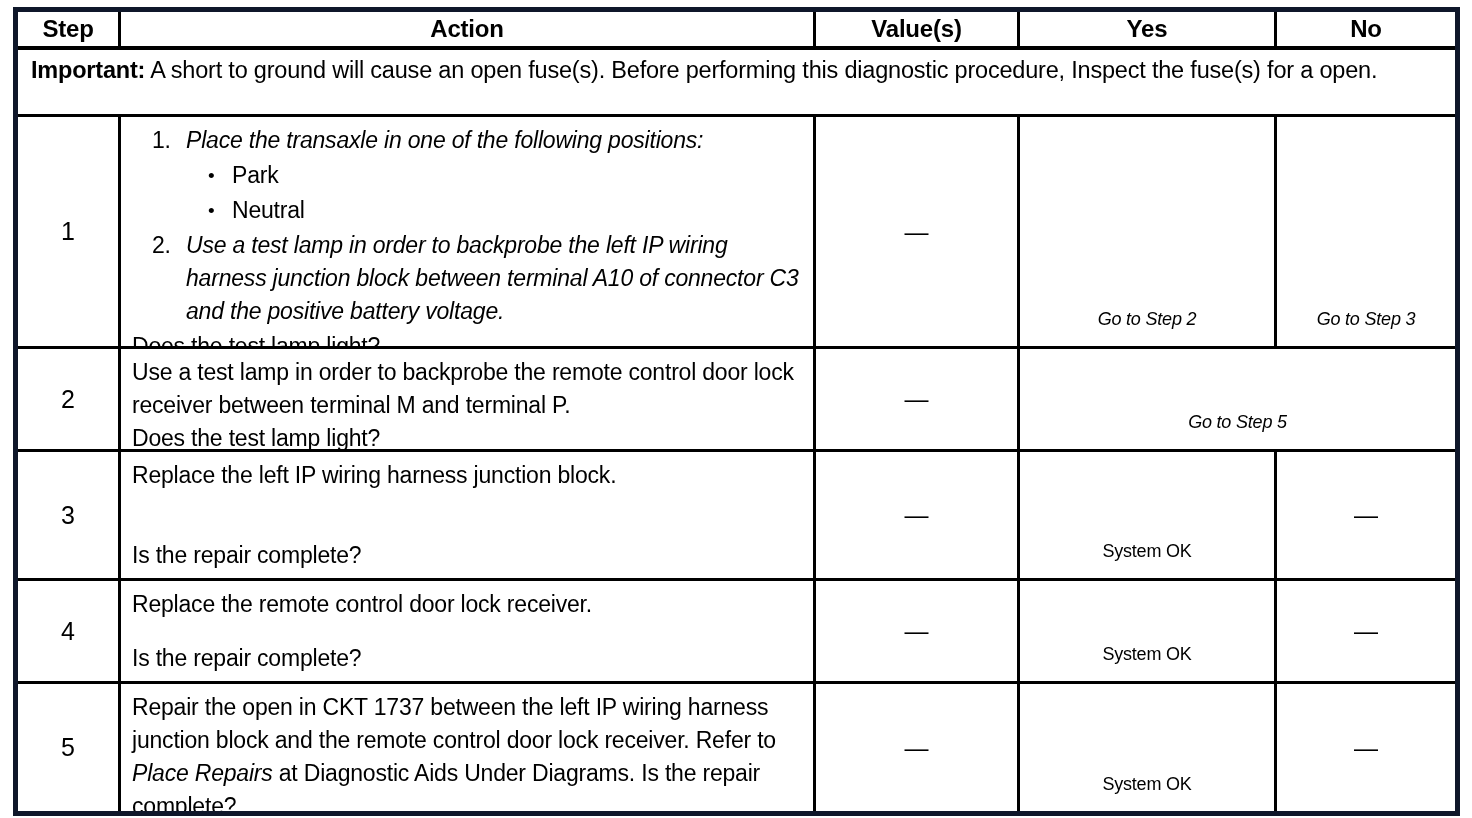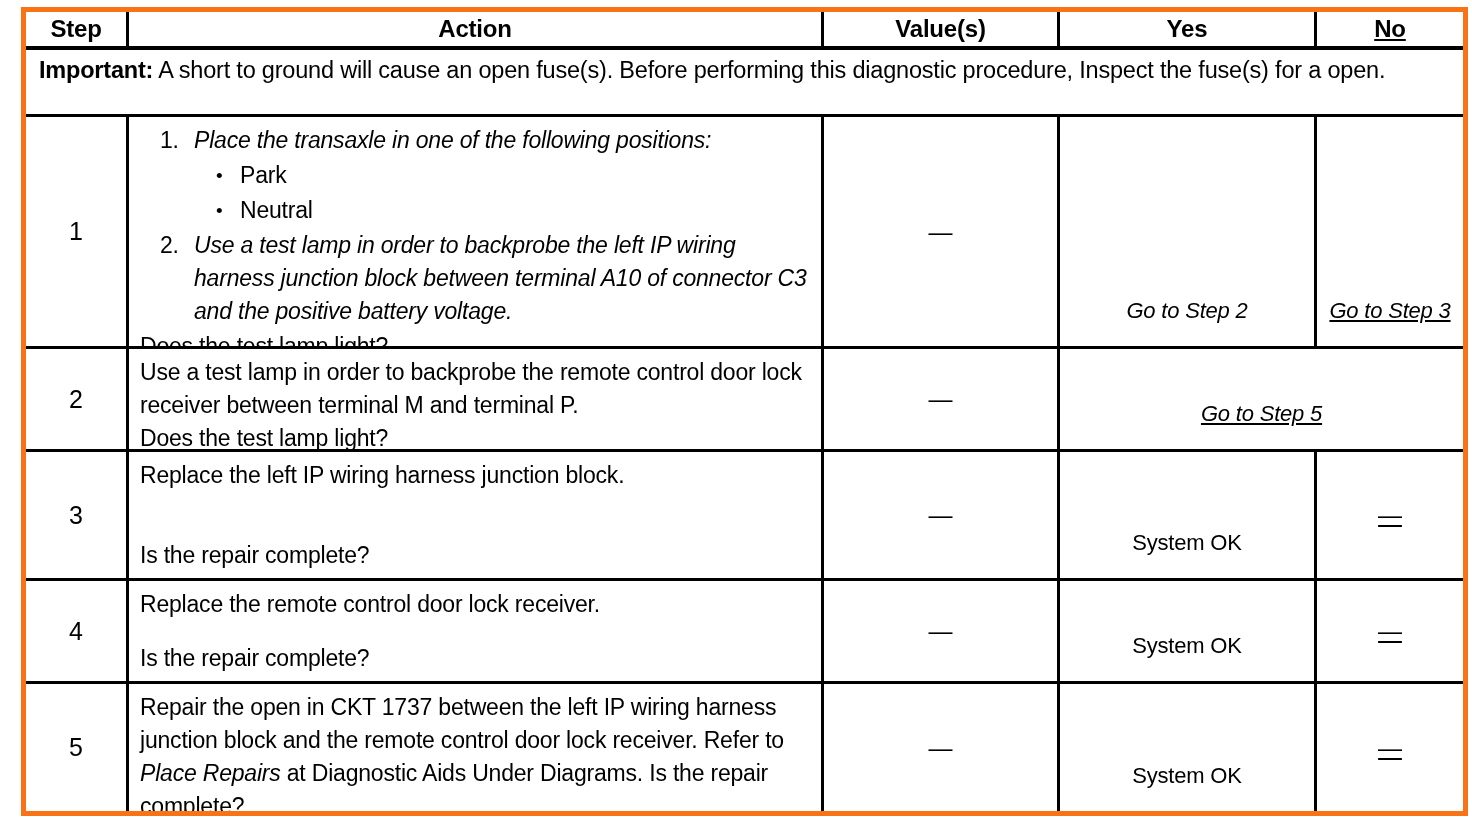--- a/index.html
+++ b/index.html
@@ -7,45 +7,45 @@
     padding: 0;
     width: 1472px;
     height: 818px;
     background: #ffffff;
     color: #000000;
     font-family: "Liberation Sans", sans-serif;
     -webkit-font-smoothing: antialiased;
   }
   .table {
     position: absolute;
-    left: 21px;
+    left: 13px;
     top: 7px;
     width: 1447px;
     box-sizing: border-box;
-    border: 5px solid #f97316;
+    border: 5px solid #0f172a;
     background: #fff;
   }
   .row {
     display: flex;
     box-sizing: border-box;
     border-bottom: 3px solid #000;
   }
   .row:last-child { border-bottom: none; }
   .cell {
     box-sizing: border-box;
     border-right: 3px solid #000;
     overflow: hidden;
   }
   .cell:last-child { border-right: none; }
 
   .c-step  { width: 103px; }
   .c-action{ width: 695px; }
-  .c-value { width: 236px; }
+  .c-value { width: 204px; }
   .c-yes   { width: 257px; }
-  .c-no    { flex: 1; text-decoration: underline; }
+  .c-no    { flex: 1; }
 
   
   .row-header { height: 38px; border-bottom: 4px solid #000; }
   .row-header .cell {
     display: flex; align-items: center; justify-content: center;
     font-weight: bold; font-size: 24px; letter-spacing: -0.2px;
   }
 
   
   .row-important { height: 67px; }
@@ -77,22 +77,22 @@
   .num-item .txt { flex: 1; font-style: italic; }
   .bullet-item { display: flex; margin-left: 76px; margin-bottom: 2px; }
   .bullet-item .b { width: 24px; flex: 0 0 24px; font-size: 19px; }
   .question { margin-top: auto; }
   .value-cell {
     display: flex; align-items: center; justify-content: center;
     font-size: 24px;
   }
   .endcell {
     display: flex; align-items: flex-end; justify-content: center;
-    padding-bottom: 22px;
-    font-size: 22px; letter-spacing: -0.2px;
+    padding-bottom: 16px;
+    font-size: 18px; letter-spacing: -0.2px;
   }
   .endcell.center { align-items: center; padding-bottom: 0; font-size: 24px; }
   .goto { font-style: italic; }
   .em { font-style: italic; }
 </style>
 </head>
 <body>
 
 <div class="table">
 

